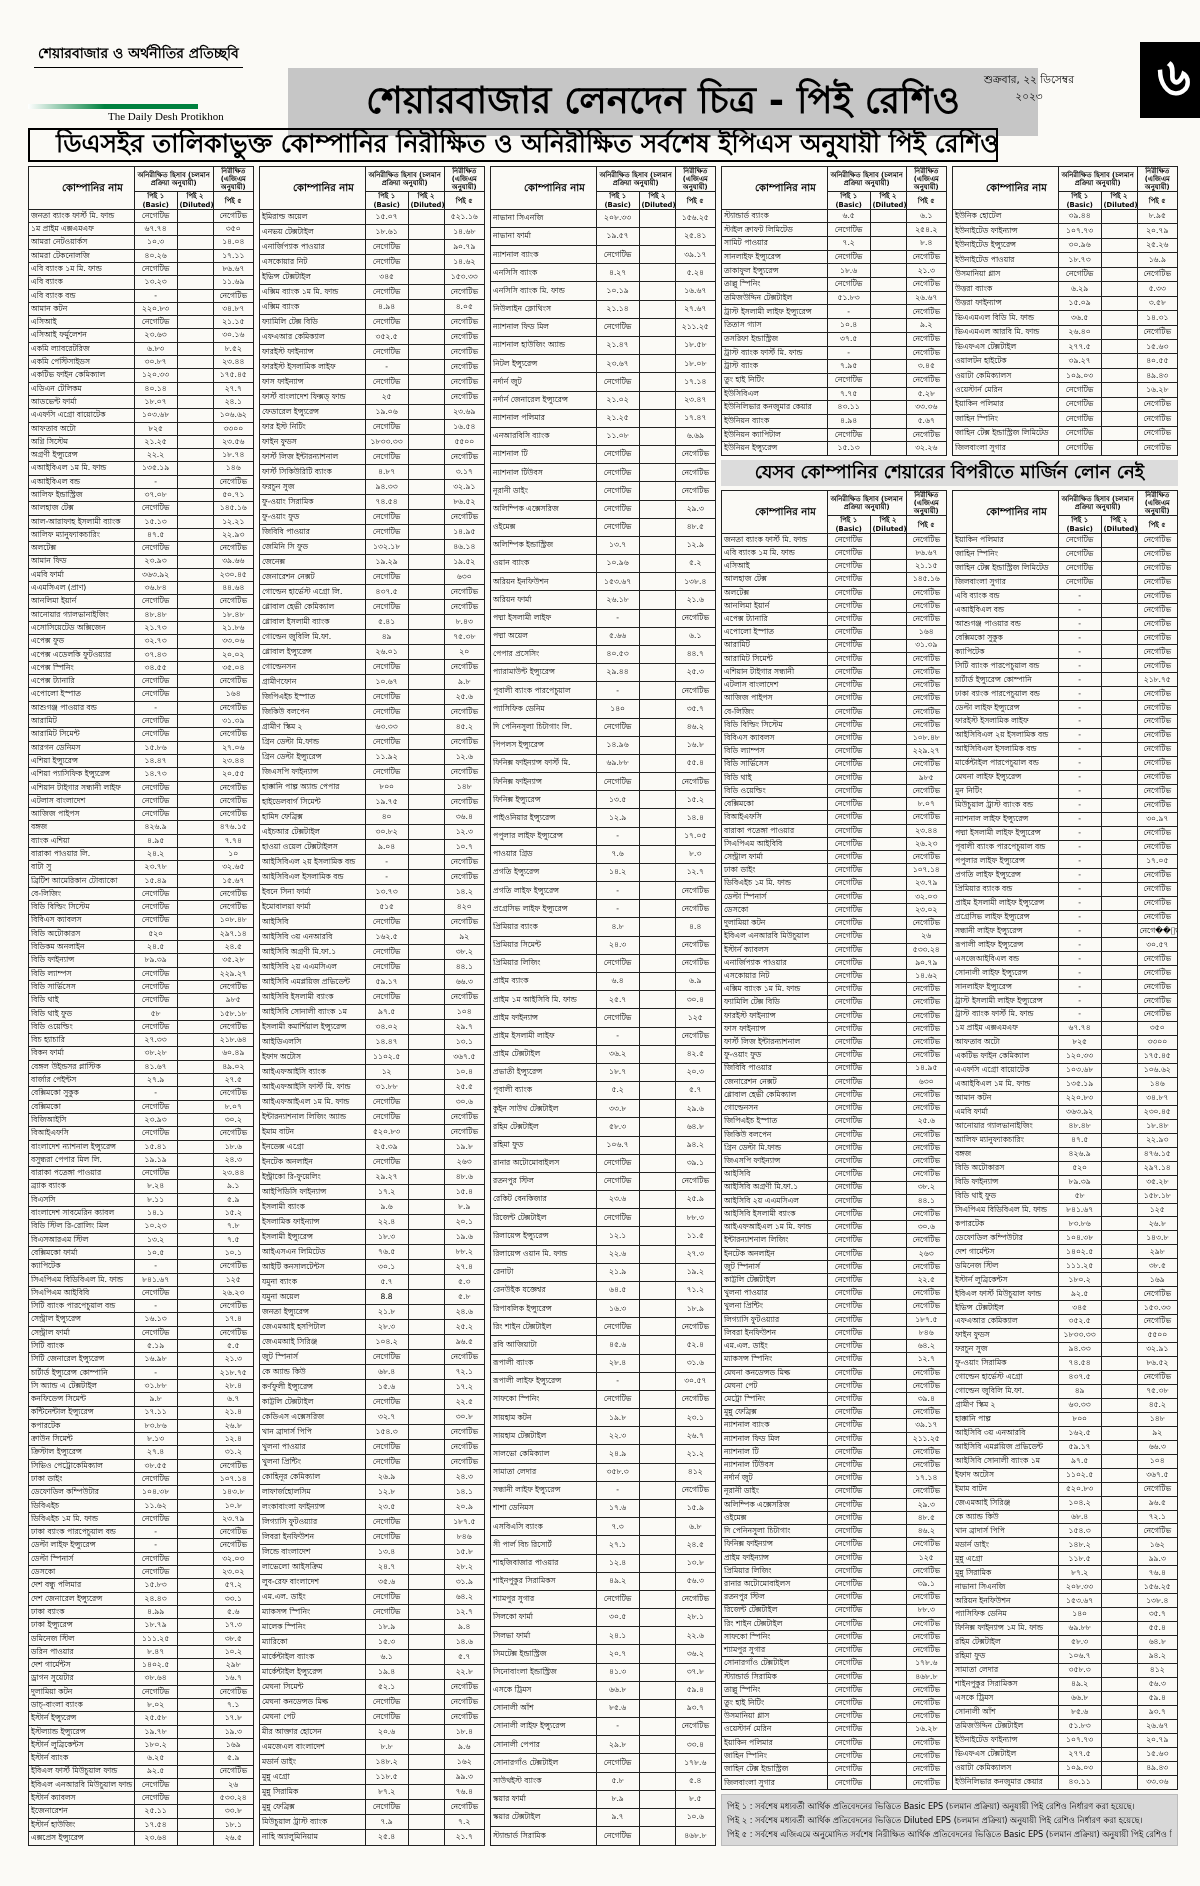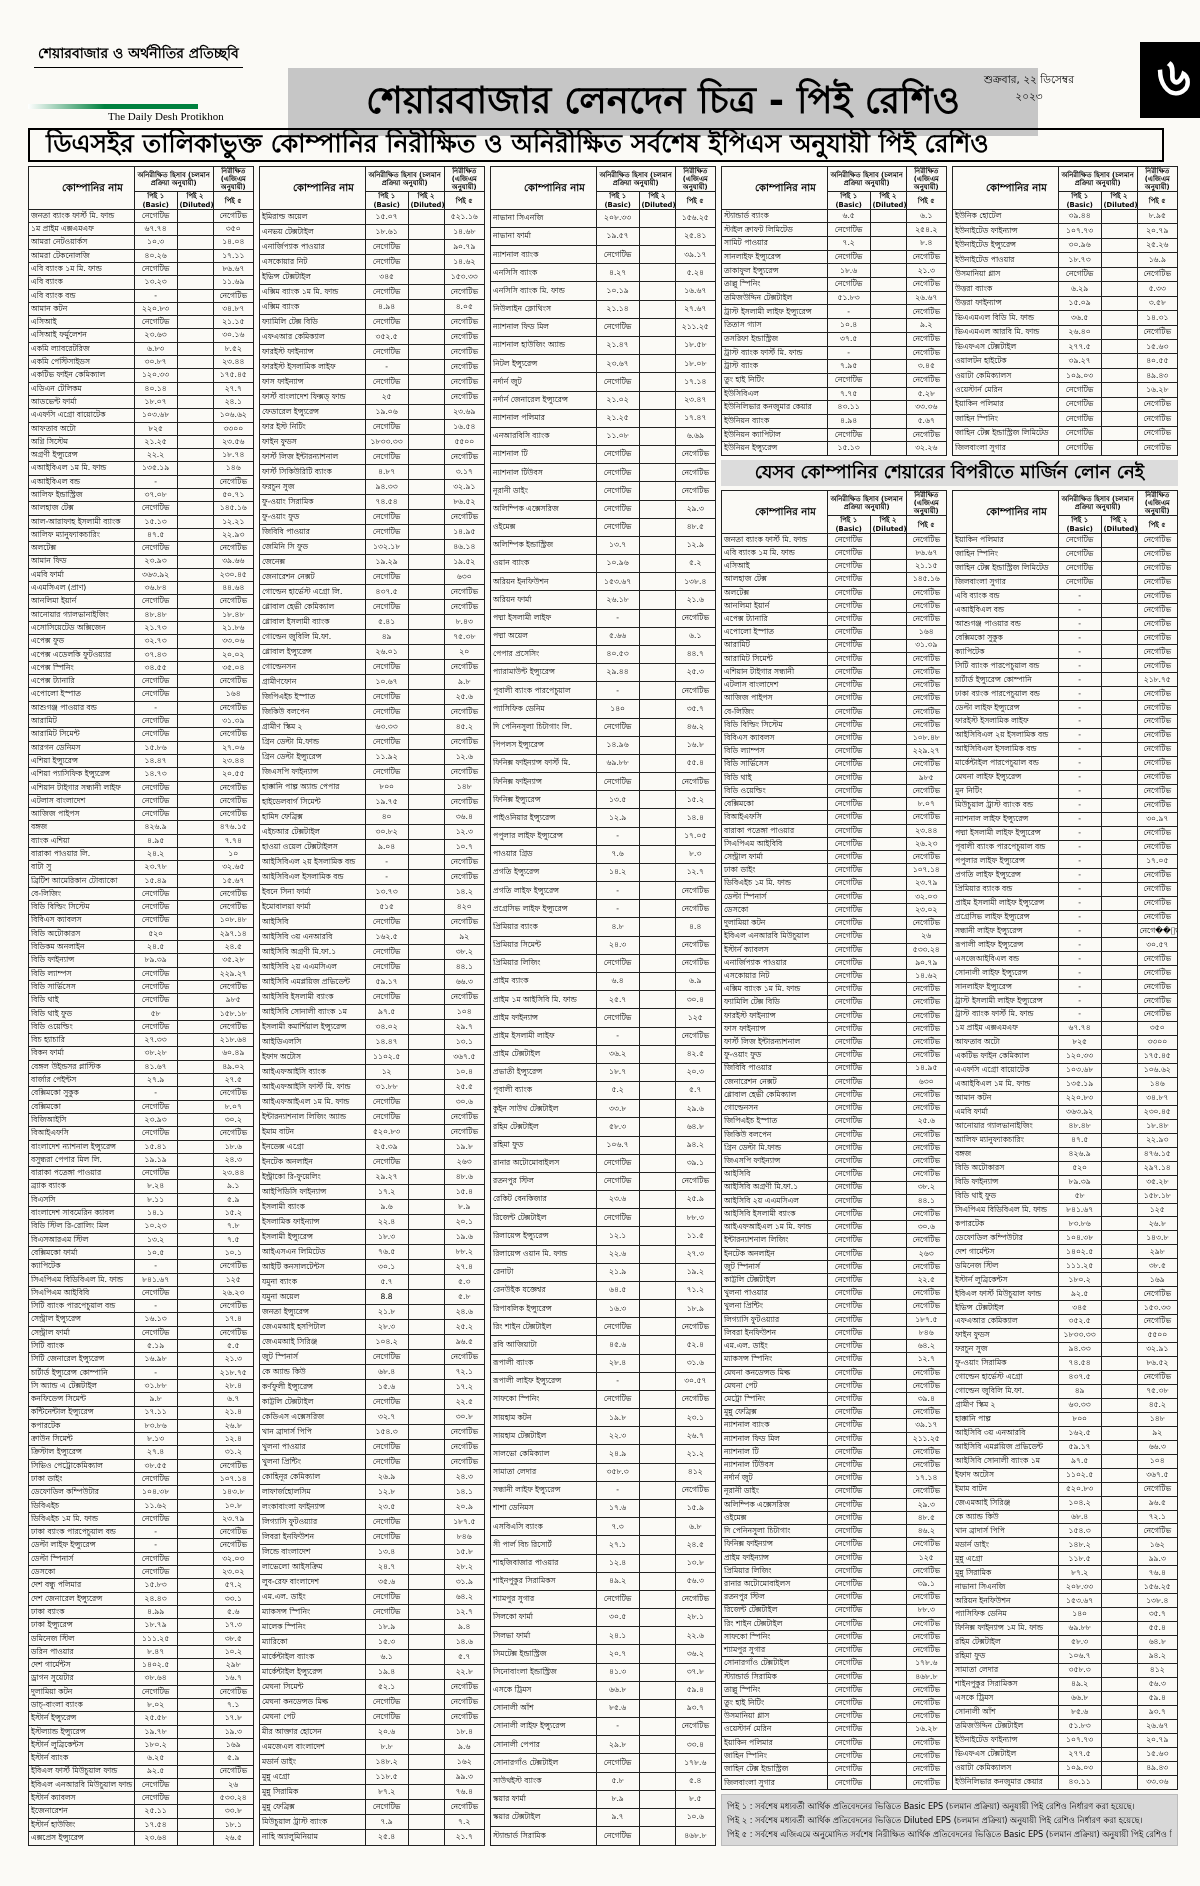--- a/index.html
+++ b/index.html
@@ -14,22 +14,22 @@
   .logo-text{position:absolute;left:0;top:9px;width:252px;font-size:42px;font-weight:bold;letter-spacing:-1px;line-height:1.1;white-space:nowrap;}
   .green-bar{position:absolute;left:0;top:62px;width:170px;height:5px;background:linear-gradient(to right,#ffffff,#00813f 45%,#00813f);}
   .logo-sub{position:absolute;left:80px;top:68px;font-size:11px;font-weight:normal;font-family:"Liberation Serif","DejaVu Serif",serif;}
   .title-band{position:absolute;left:260px;top:6px;width:750px;height:68px;background:#c6c6c6;
               display:flex;align-items:center;justify-content:center;font-size:37px;font-weight:bold;white-space:nowrap;margin-top:20px;}
   .issue-date{position:absolute;left:952px;top:30px;width:98px;font-size:10.5px;text-align:center;}
   .pagenum{position:absolute;left:1112px;top:0;width:68px;height:76px;background:#000;color:#fff;
            display:flex;align-items:center;justify-content:center;font-size:52px;font-weight:bold;}
 
   
-  .subtitle{position:absolute;left:28px;top:128px;width:1136px;height:34px;border:2px solid #000;box-sizing:border-box;
-            display:flex;align-items:center;padding-left:16px;font-size:25px;font-weight:bold;white-space:nowrap;overflow:hidden;}
+  .subtitle{position:absolute;left:28px;top:128px;width:970px;height:34px;border:2px solid #000;box-sizing:border-box;
+            display:flex;align-items:center;padding-left:26px;font-size:25px;font-weight:bold;white-space:nowrap;overflow:hidden;}
 
   
   .tcol{position:absolute;top:166px;width:226px;}
   .tall{height:1680px;}
   .short{height:290px;}
   .tcol table{width:100%;height:100%;border-collapse:collapse;table-layout:fixed;}
   .tcol th,.tcol td{border:1px solid #222;padding:0 2px;overflow:hidden;white-space:nowrap;box-sizing:border-box;}
   .tcol thead th{font-size:6.8px;line-height:1.2;text-align:center;font-weight:bold;white-space:normal;}
   .tcol thead .nmh{font-size:10px;padding-left:24px;}
   .tcol td{font-size:7.6px;line-height:1.1;}

